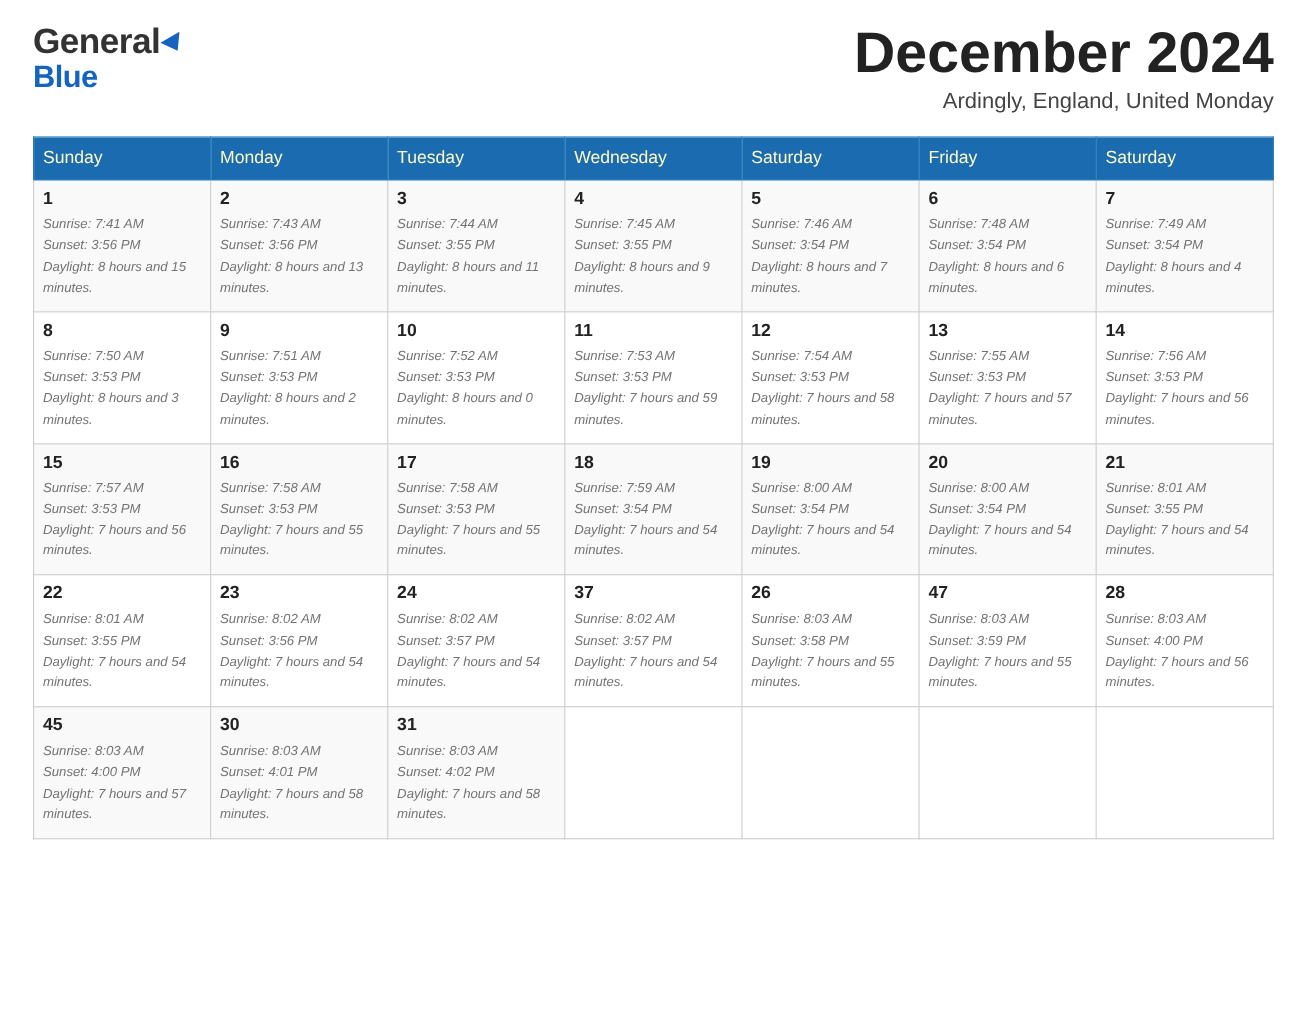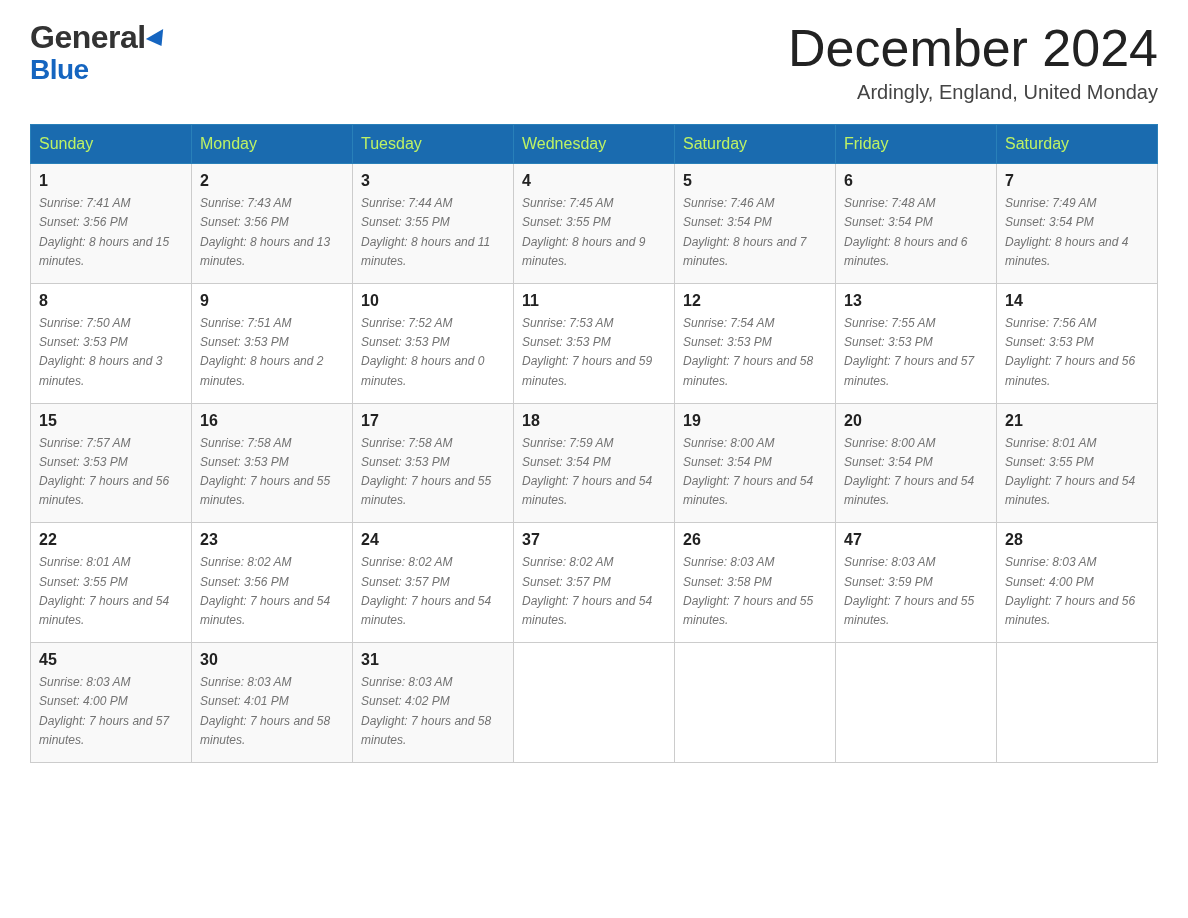--- a/index.html
+++ b/index.html
@@ -42,37 +42,37 @@
       border-top: 14px solid #1565c0;
       margin-left: 2px;
       vertical-align: middle;
       transform: rotate(-30deg);
     }
     .title-area {
       text-align: right;
     }
     .month-title {
       font-size: 52px;
-      font-weight: normal;
+      font-weight: bold;
       color: #222;
       line-height: 1.1;
     }
     .location {
       font-size: 20px;
       color: #444;
       margin-top: 4px;
     }
     table {
       width: 100%;
       border-collapse: collapse;
       table-layout: fixed;
     }
     thead tr th {
       background-color: #1a6baf;
-      color: #bef264;
+      color: #fef9c3;
       font-size: 16px;
       font-weight: normal;
       padding: 10px 8px;
       text-align: left;
       border: 1px solid #2980b9;
     }
     tbody tr td {
       vertical-align: top;
       padding: 8px 8px 12px 8px;
       border: 1px solid #ccc;

